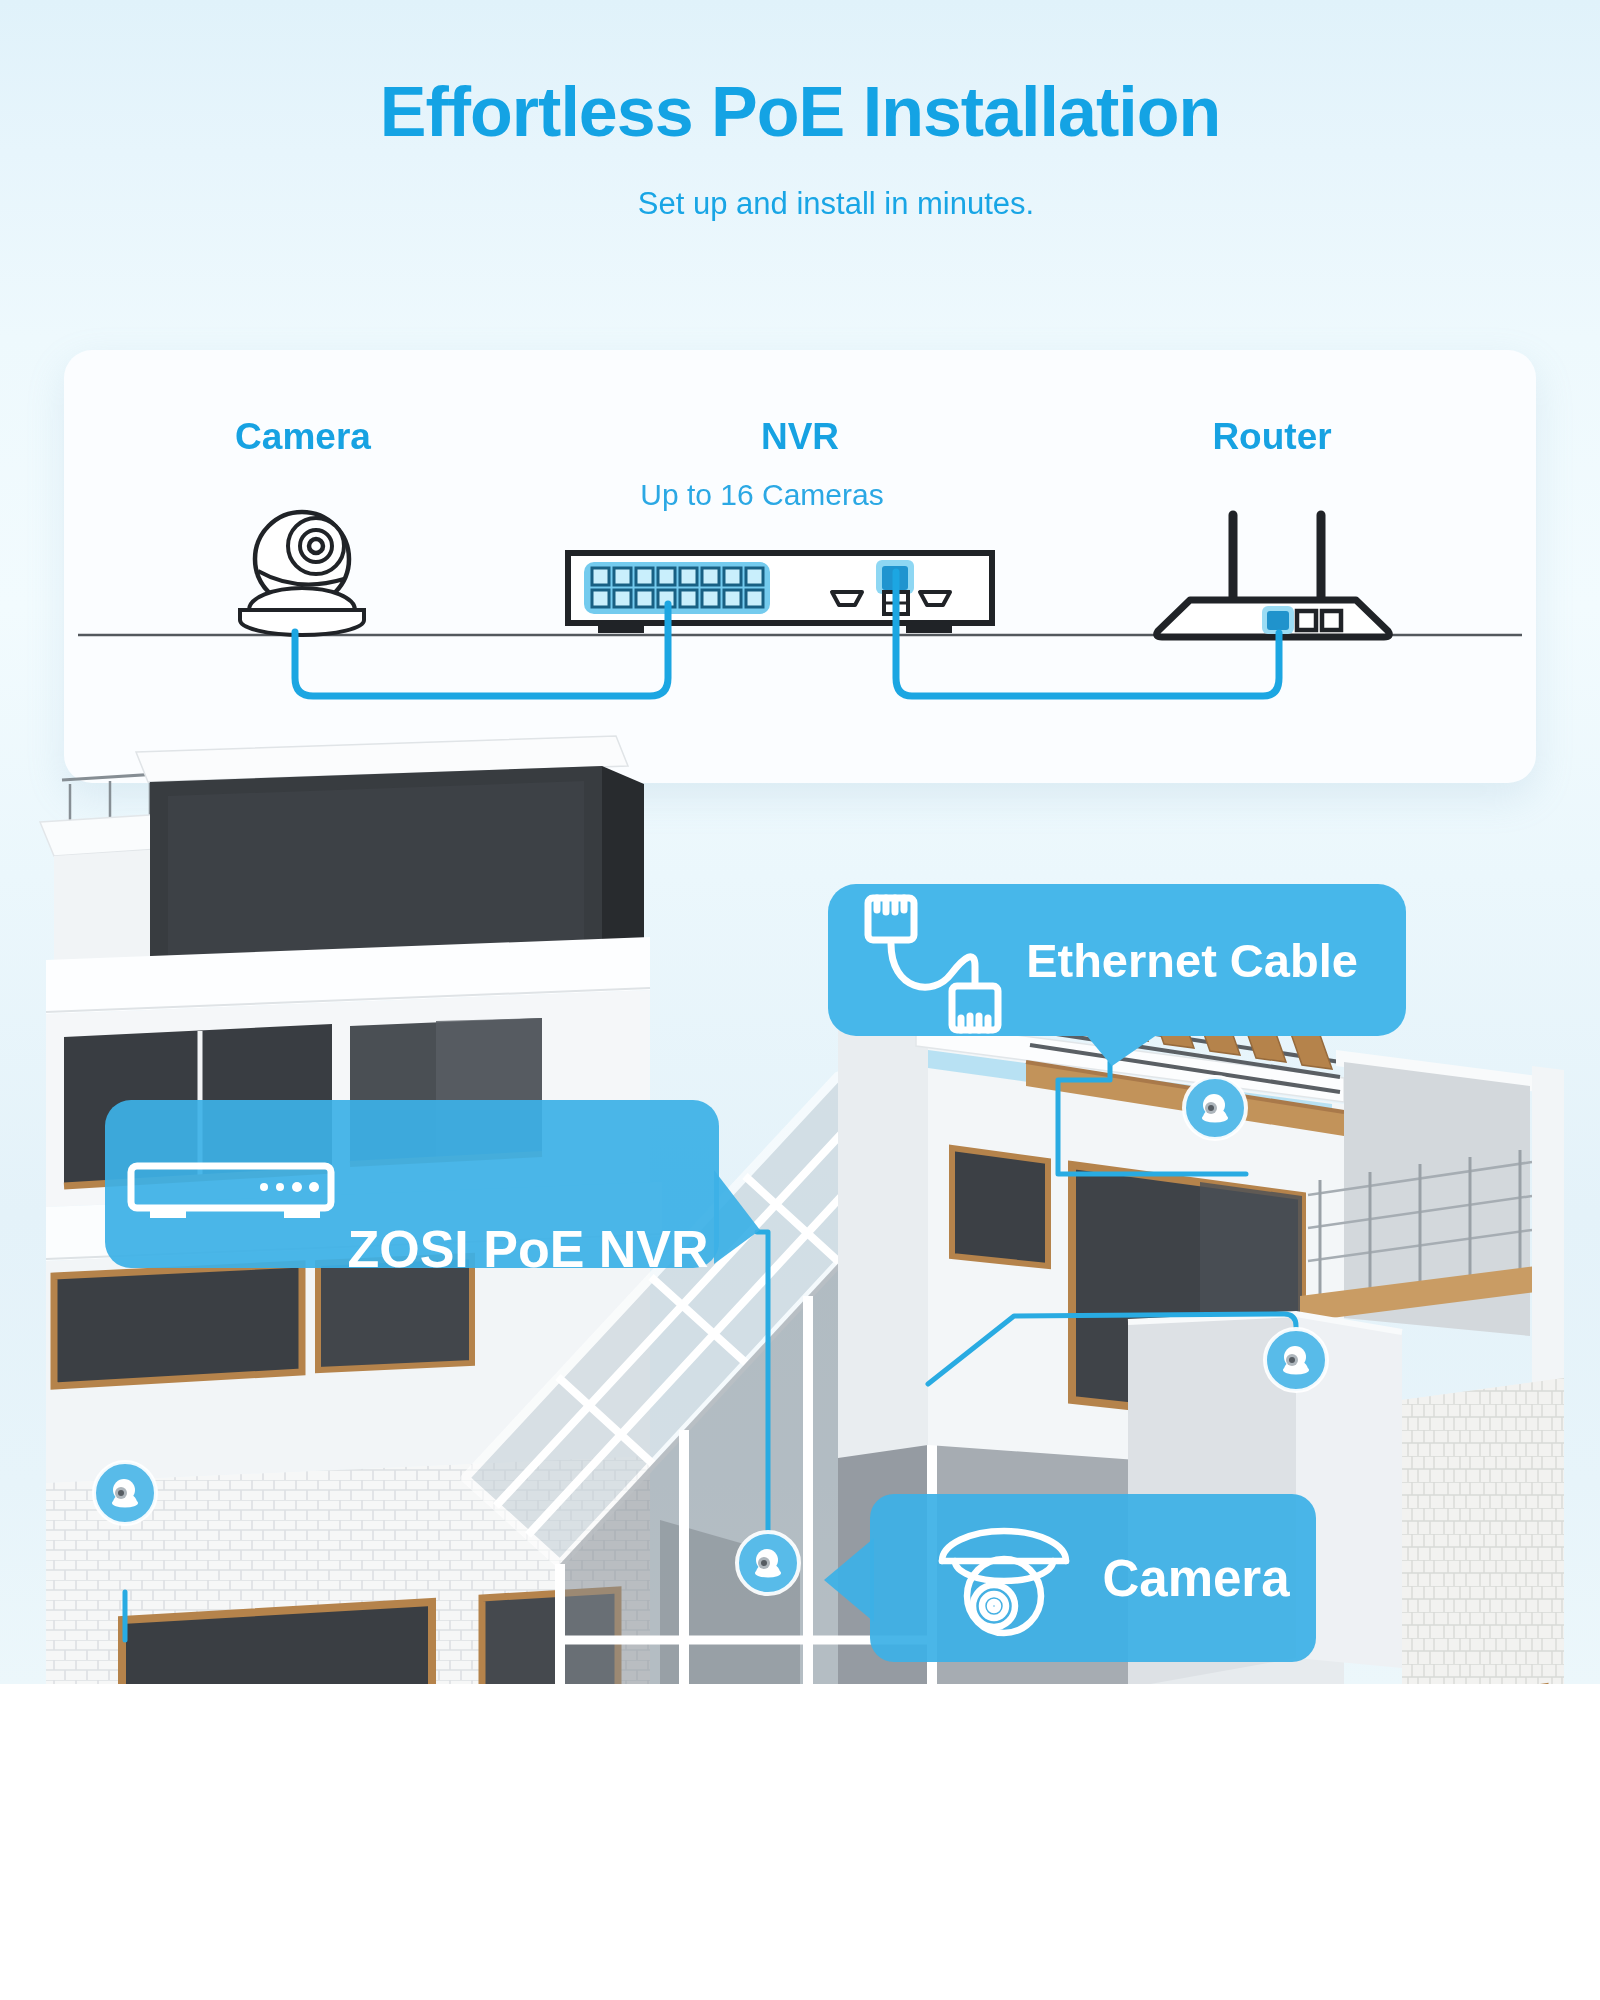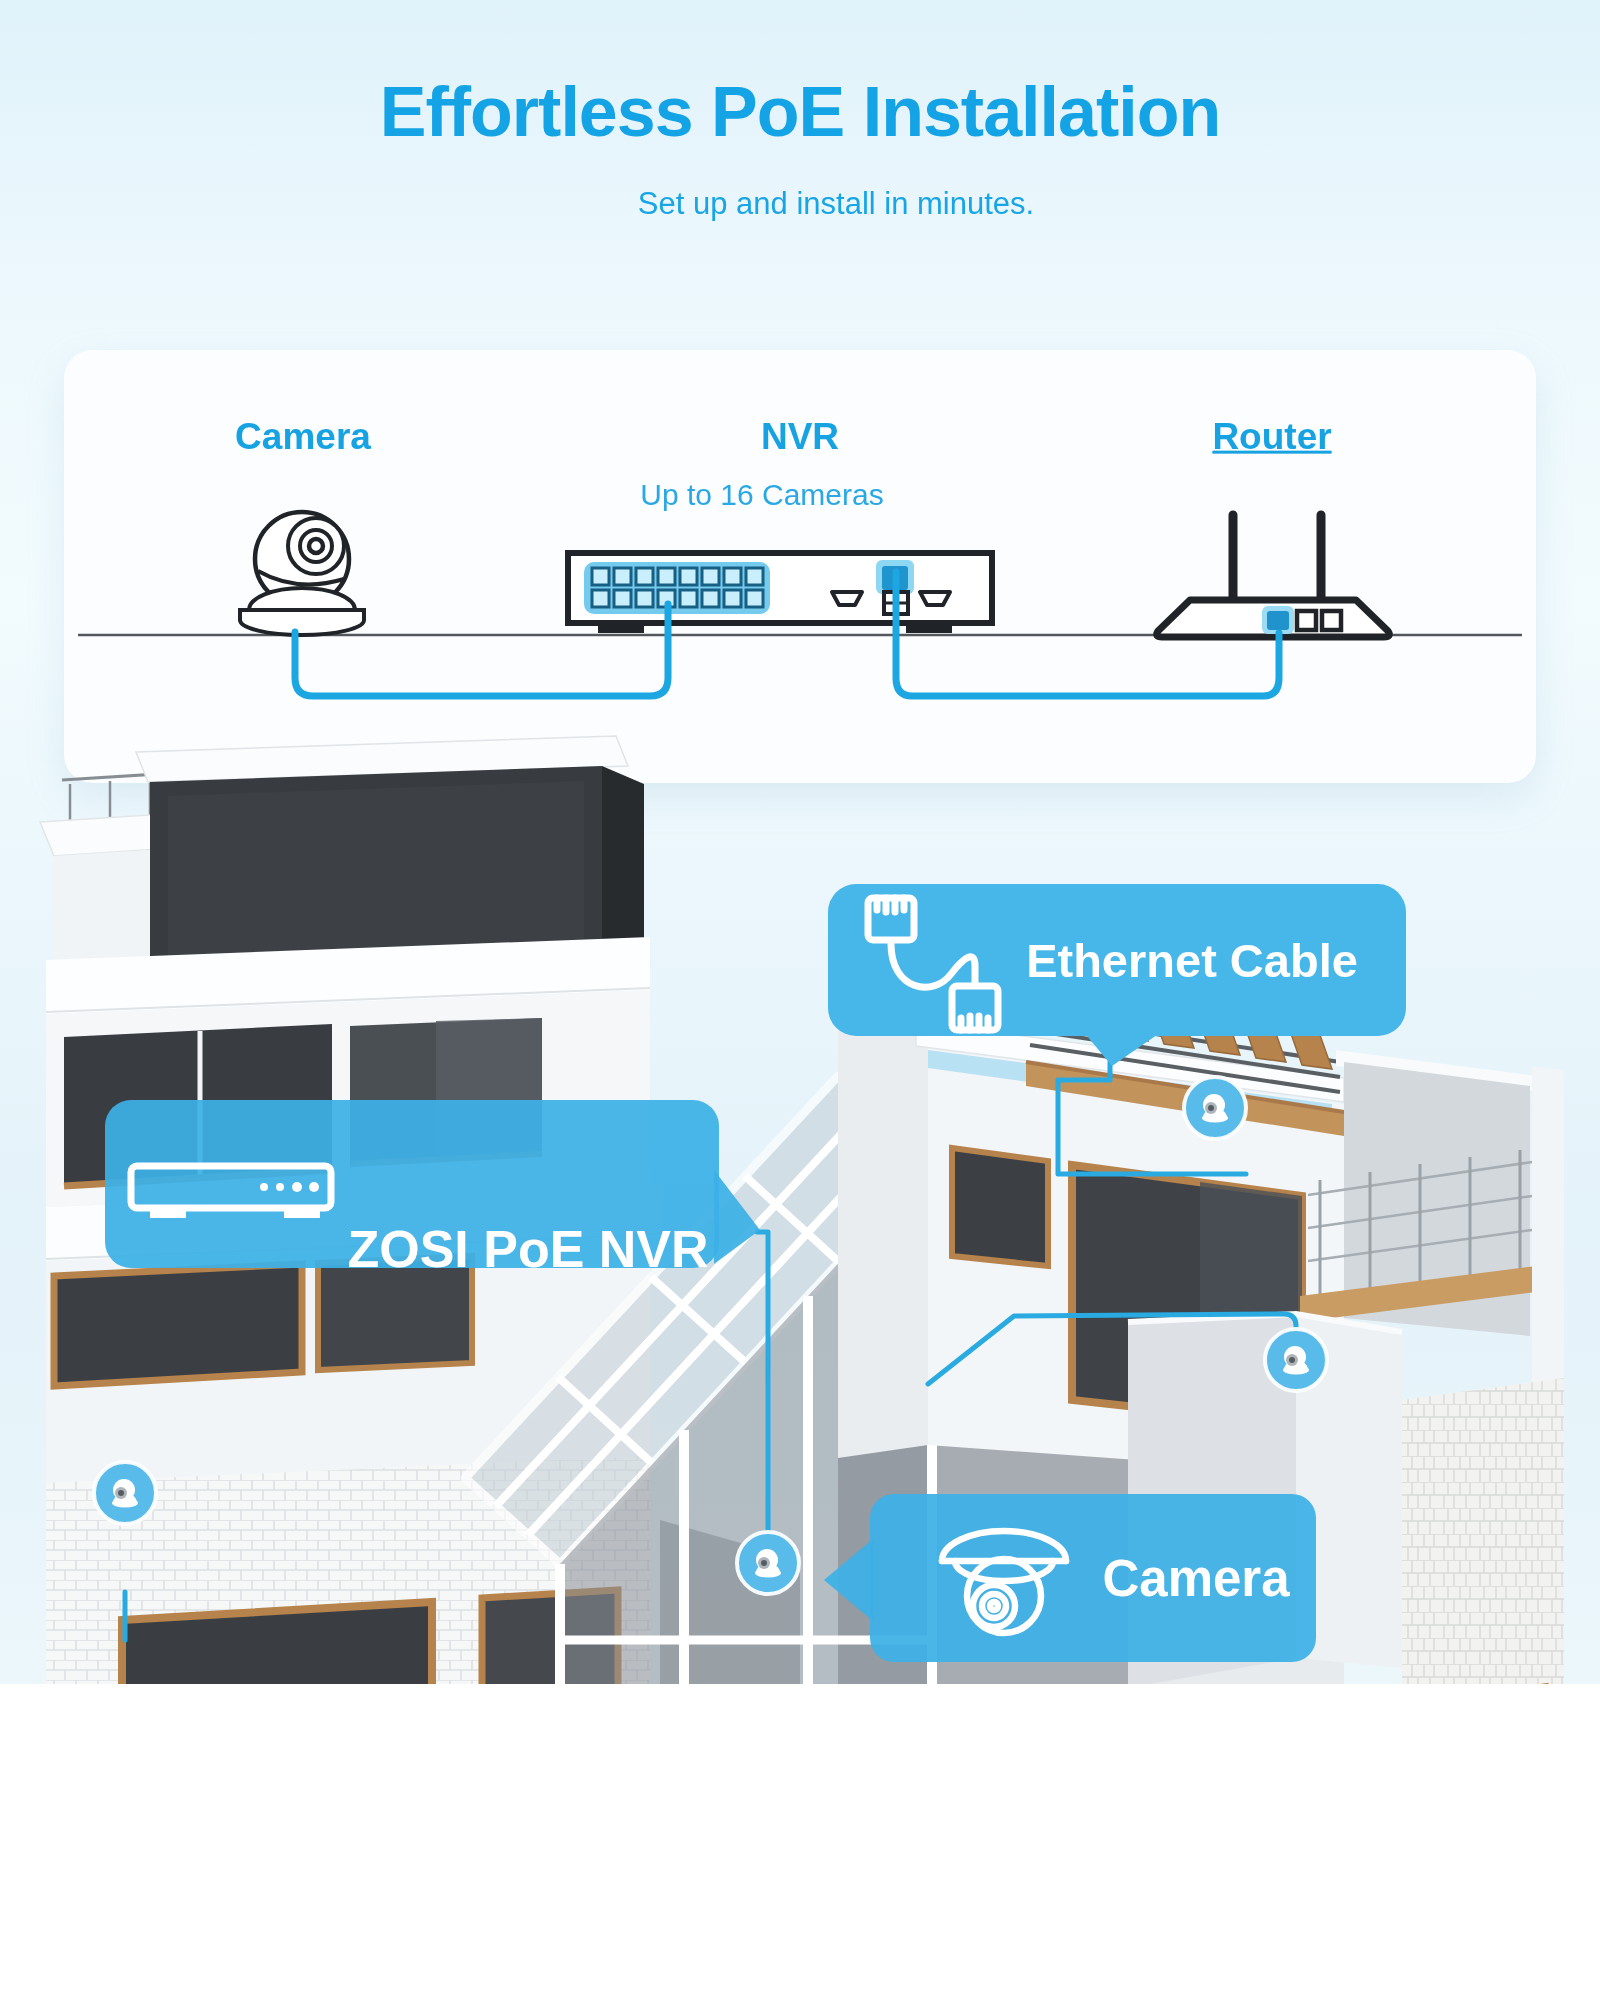--- a/index.html
+++ b/index.html
@@ -273,19 +273,19 @@
       </g>
     </g>
   </svg>
 
   <div class="txt title" style="left:800px;top:112px;">Effortless PoE Installation</div>
   <div class="txt subtitle" style="left:800px;top:204px;margin-left:36px;">Set up and install in minutes.</div>
 
   <div class="txt dlabel" style="left:303px;top:437px;">Camera</div>
   <div class="txt dlabel" style="left:800px;top:437px;">NVR</div>
   <div class="txt dsub" style="left:762px;top:494px;">Up to 16 Cameras</div>
-  <div class="txt dlabel" style="left:1272px;top:437px;text-decoration:underline;">Router</div>
+  <div class="txt dlabel" style="left:1272px;top:437px;">Router</div>
 
   <div class="txt callout-txt" id="t-eth" style="left:1192px;top:961px;">Ethernet Cable</div>
   <div class="txt callout-txt" id="t-zosi" style="left:528px;top:1250px;">ZOSI PoE NVR</div>
   <div class="txt callout-txt" id="t-cam2" style="left:1196px;top:1579px;">Camera</div>
 
 </div>
 
 </body></html>

